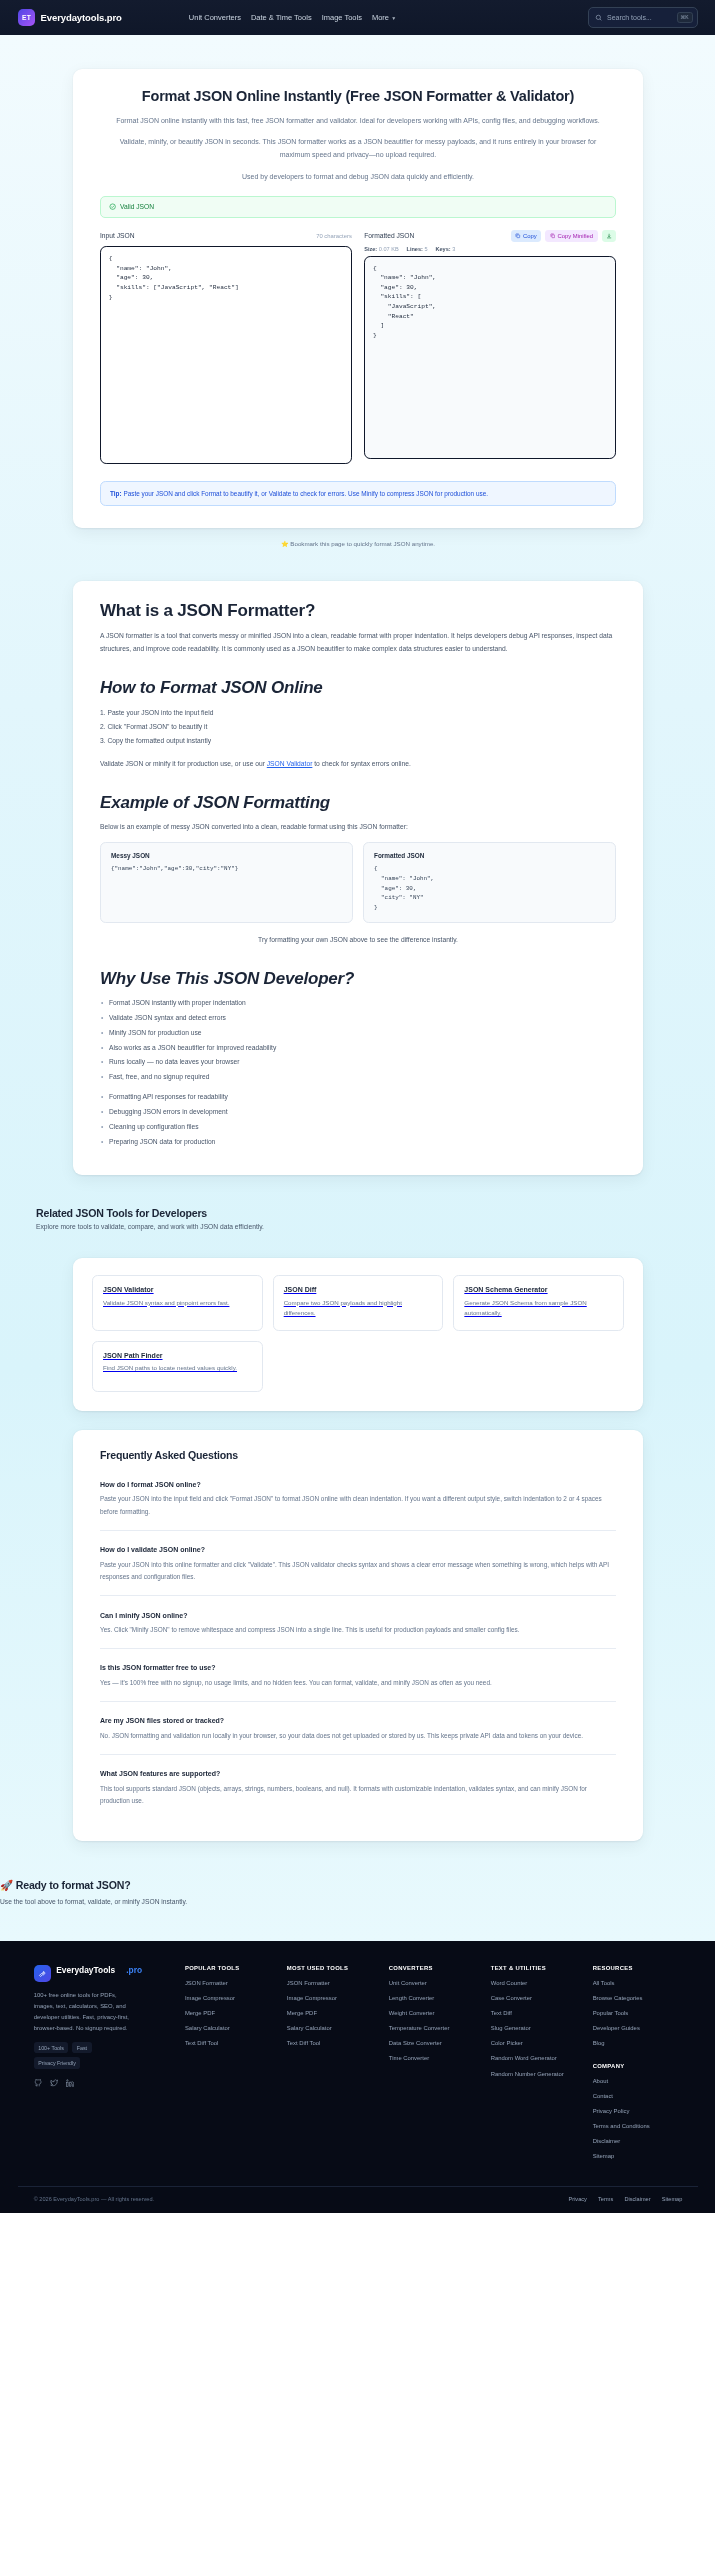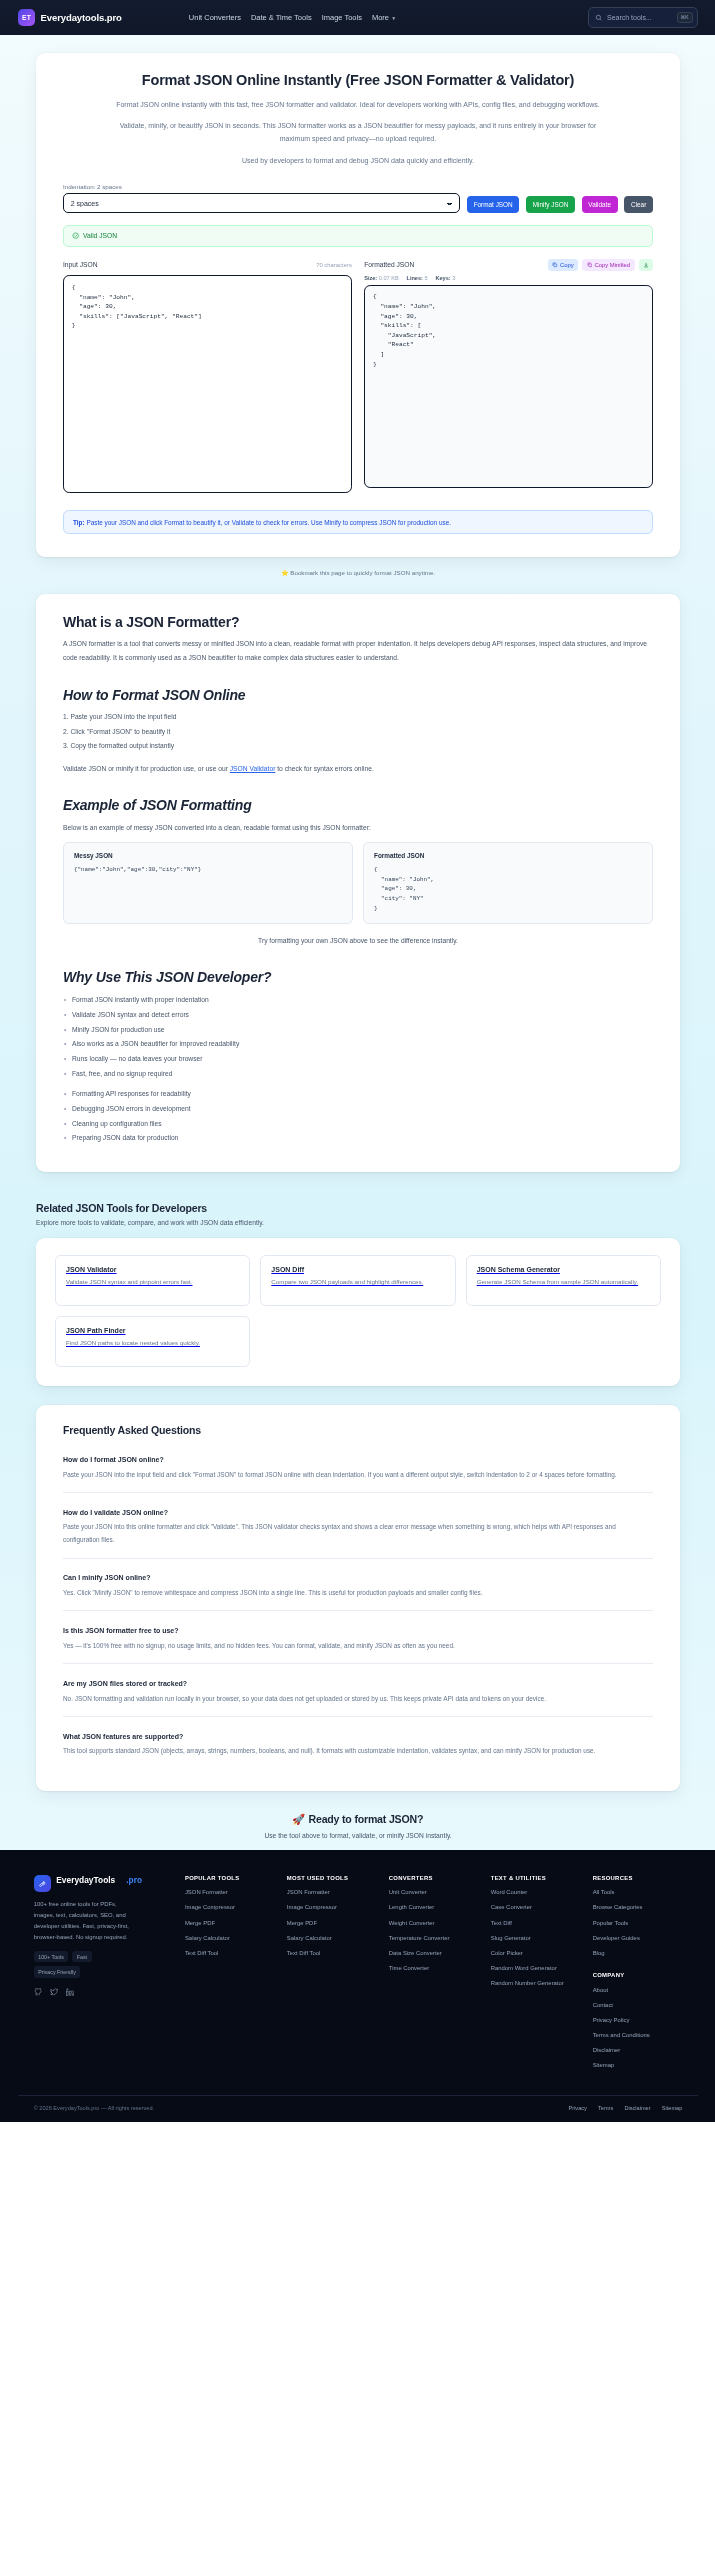--- a/index.html
+++ b/index.html
@@ -51,21 +51,21 @@
   }
   .ico { display: inline-flex; align-items: center; justify-content: center; }
 
   
   .page-bg {
     background: linear-gradient(180deg,#f2fbfe 0%,#e2f6fc 35%,#d9f4fb 70%,#e8f9fd 100%);
     padding: 15.7px 0 0 0;
   }
 
   
-  .wrap { width: 644px; margin: 2px auto; }
+  .wrap { width: 570px; margin: 18px auto; }
   .card {
     background: #fff; border-radius: 9px;
     box-shadow: 0 0.6px 1.7px rgba(15,23,42,.07), 0 4.5px 15.7px rgba(15,23,42,.06);
   }
   .tool-card { padding: 19px 27px 22.4px; }
   h1.tool-title {
     text-align: center; font-size: 14.5px; font-weight: bold;
     color: #1b2537; letter-spacing: -0.2px; margin-bottom: 11.2px;
   }
   .lede {
@@ -139,21 +139,21 @@
   }
   .tip b { font-weight: bold; }
   .bookmark-line {
     text-align: center; font-size: 6.2px; color: #64748b;
     padding: 12.3px 0 14.5px;
   }
 
   
   .article-card { padding: 20px 27px 22.4px; margin-bottom: 17px; }
   .article-card h2 {
-    font-size: 14px; font-weight: bold; color: #1b2537;
+    font-size: 17px; font-weight: bold; color: #1b2537;
     letter-spacing: -0.2px; margin-bottom: 7.8px;
   }
   .article-card h2.spaced { margin-top: 22.4px; font-style: italic; }
   .article-card p {
     font-size: 6.7px; line-height: 2; color: #475569; margin-bottom: 4.5px;
   }
   .article-card ol { list-style: none; margin: 4.5px 0 9px; }
   .article-card ol li { font-size: 6.7px; line-height: 2.1; color: #475569; }
   .article-card ul { list-style: none; margin: 5.6px 0 3.4px; }
   .article-card ul li {
@@ -199,21 +199,21 @@
   .faq-card h2 {
     font-size: 10.6px; font-weight: bold;
     color: #1b2537; margin-bottom: 14.5px; letter-spacing: -0.2px;
   }
   .faq-item { padding: 5.6px 0 11.2px; border-bottom: 0.6px solid #e7ecf3; margin-bottom: 10px; }
   .faq-item:last-child { border-bottom: none; margin-bottom: 0; }
   .faq-q { font-size: 7px; font-weight: bold; color: #1b2537; margin-bottom: 5.6px; }
   .faq-a { font-size: 6.4px; line-height: 1.95; color: #64748b; }
 
   
-  .cta { text-align: center; padding: 20px 0 11px; }
+  .cta { text-align: left; padding: 20px 0 36px; }
   .cta h2 { font-size: 10.6px; font-weight: bold; color: #1b2537; letter-spacing: -0.2px; }
   .cta p { font-size: 6.7px; color: #475569; margin-top: 5.6px; }
 
   
   .site-footer { background: #070b16; color: #cbd5e1; padding: 24.6px 0 0; }
   .footer-inner {
     width: 680px; margin: 0 auto; display: grid;
     grid-template-columns: 1.55fr 1fr 1fr 1fr 1fr 1fr; gap: 12.3px;
     padding: 0 15.7px;
   }
@@ -287,33 +287,20 @@
 
 <div class="page-bg">
 
   <div class="wrap">
     <section class="card tool-card">
       <h1 class="tool-title">Format JSON Online Instantly (Free JSON Formatter &amp; Validator)</h1>
       <p class="lede">Format JSON online instantly with this fast, free JSON formatter and validator. Ideal for developers working with APIs, config files, and debugging workflows.</p>
       <p class="lede">Validate, minify, or beautify JSON in seconds. This JSON formatter works as a JSON beautifier for messy payloads, and it runs entirely in your browser for maximum speed and privacy—no upload required.</p>
       <p class="lede last">Used by developers to format and debug JSON data quickly and efficiently.</p>
 
-      <div class="controls-row">
-        <div class="indent-group">
-          <div class="indent-label">Indentation: 2 spaces</div>
-          <select class="indent-select">
-            <option>2 spaces</option>
-            <option>4 spaces</option>
-          </select>
-        </div>
-        <button class="btn btn-format">Format JSON</button>
-        <button class="btn btn-minify">Minify JSON</button>
-        <button class="btn btn-validate">Validate</button>
-        <button class="btn btn-clear">Clear</button>
-      </div>
 
       <div class="status-bar">
         <span class="ico">
           <svg width="7.3" height="7.3" viewBox="0 0 24 24" fill="none" stroke="#16a34a" stroke-width="2.2">
               <circle cx="12" cy="12" r="9"></circle>
               <path d="M8 12.5l2.8 2.8L16.5 9"></path>
             </svg>
         </span>
         <span>Valid JSON</span>
       </div>

